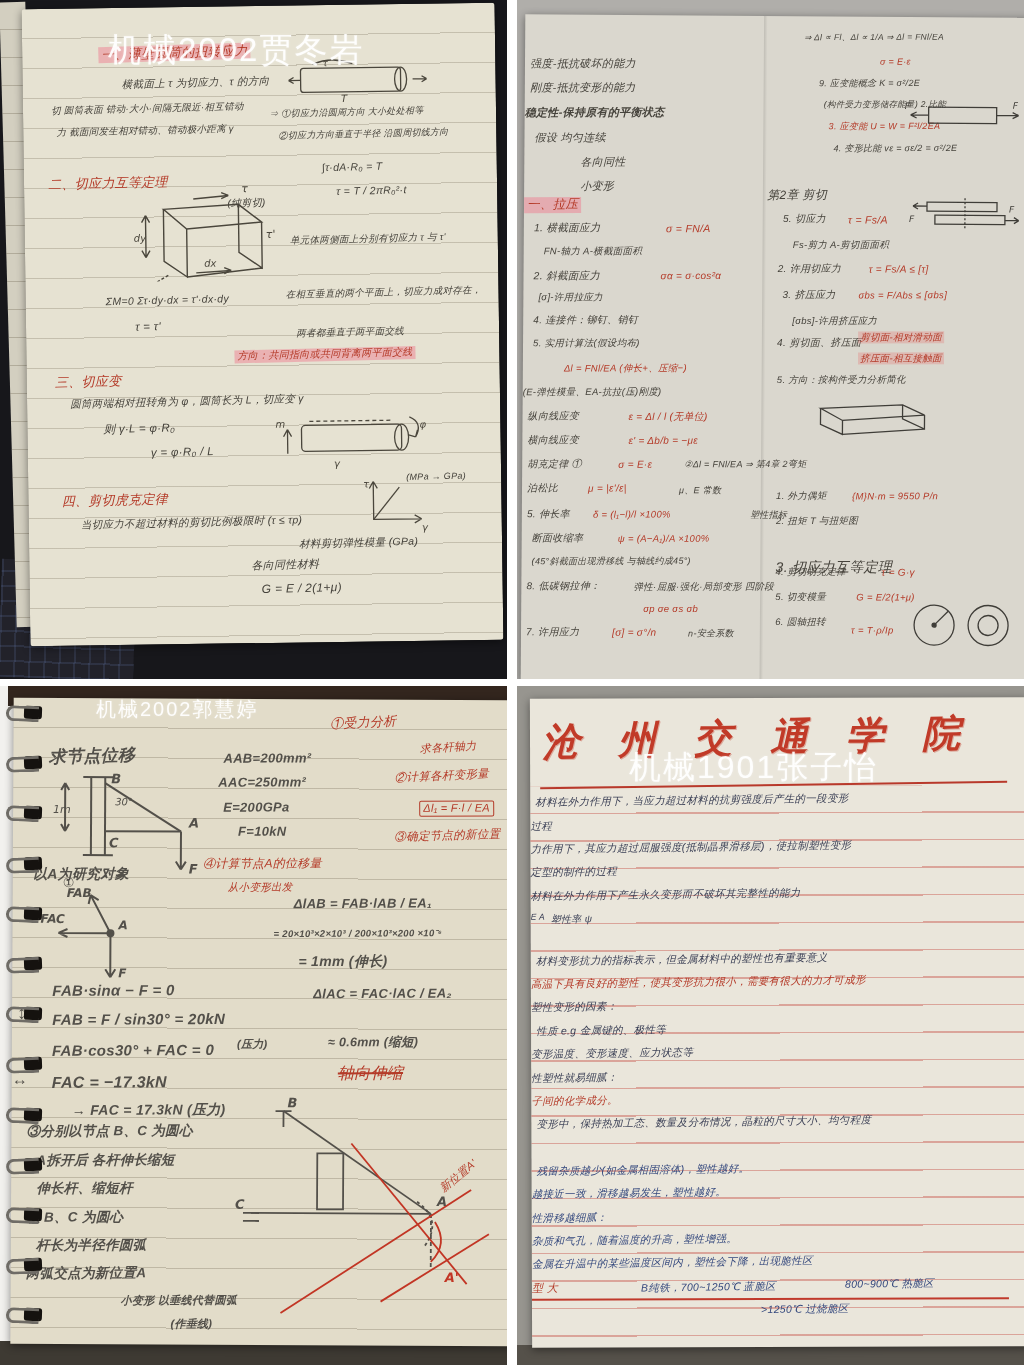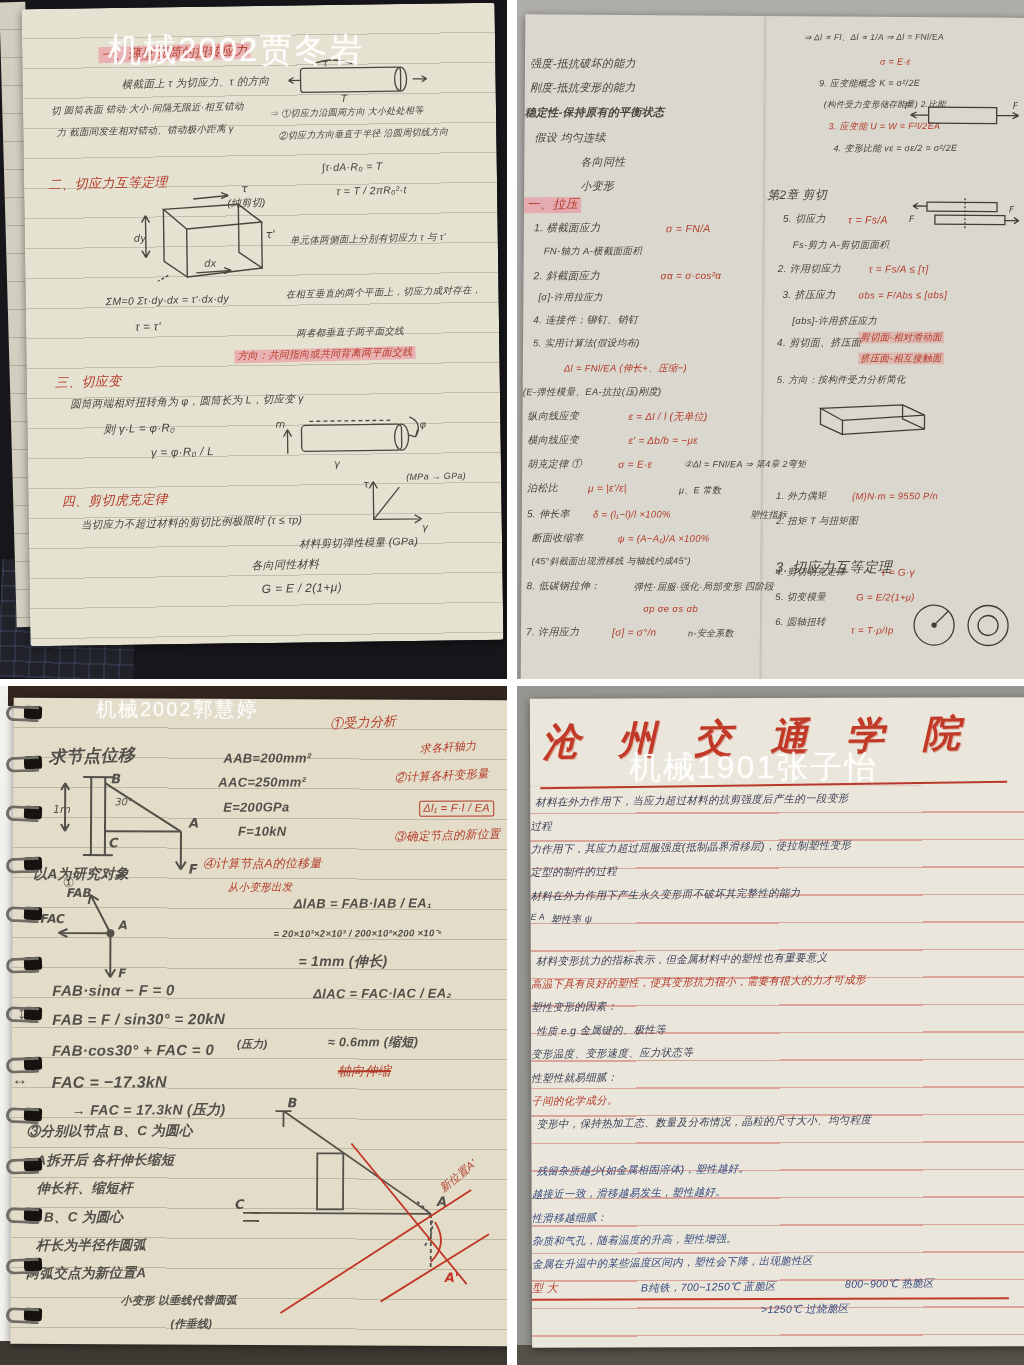--- a/index.html
+++ b/index.html
@@ -316,21 +316,21 @@
         <span class="hw pencil" style="left: 8%; top: 44%; font-size: 15px;">FAB·sinα − F = 0</span>
         <span class="hw pencil" style="left: 1%; top: 47%; font-size: 18px;">↕</span>
         <span class="hw pencil" style="left: 8%; top: 48.5%; font-size: 15px;">FAB = F / sin30° = 20kN</span>
         <span class="hw pencil" style="left: 8%; top: 53.2%; font-size: 15px;">FAB·cos30° + FAC = 0</span>
         <span class="hw pencil" style="left: 45%; top: 52.4%; font-size: 11px;">(压力)</span>
         <span class="hw pencil" style="left: 0%; top: 57.6%; font-size: 16px;">↔</span>
         <span class="hw pencil" style="left: 8%; top: 58%; font-size: 16px;">FAC = −17.3kN</span>
         <span class="hw pencil" style="left: 12%; top: 62.6%; font-size: 14px;">→ FAC = 17.3kN (压力)</span>
         <span class="hw pencil" style="left: 60%; top: 44.5%; font-size: 13px;">ΔlAC = FAC·lAC / EA₂</span>
         <span class="hw pencil" style="left: 63%; top: 52%; font-size: 12.5px;">≈ 0.6mm (缩短)</span>
-        <span class="hw red strike" style="left: 65%; top: 56.4%; font-size: 13px;">轴向伸缩</span>
+        <span class="hw red strike" style="left: 65%; top: 56.4%; font-size: 16px;">轴向伸缩</span>
         <span class="hw pencil" style="left: 3%; top: 66%; font-size: 13.5px;">③分别以节点 B、C 为圆心</span>
         <span class="hw pencil" style="left: 5%; top: 70.4%; font-size: 13.5px;">A拆开后 各杆伸长缩短</span>
         <span class="hw pencil" style="left: 5%; top: 74.8%; font-size: 13.5px;">伸长杆、缩短杆</span>
         <span class="hw pencil" style="left: 3%; top: 79.2%; font-size: 13.5px;">以 B、C 为圆心</span>
         <span class="hw pencil" style="left: 5%; top: 83.6%; font-size: 13.5px;">杆长为半径作圆弧</span>
         <span class="hw pencil" style="left: 3%; top: 88%; font-size: 13.5px;">两弧交点为新位置A</span>
         <span class="hw pencil" style="left: 22%; top: 92.2%; font-size: 11px;">小变形 以垂线代替圆弧</span>
         <span class="hw pencil" style="left: 32%; top: 95.8%; font-size: 11px;">(作垂线)</span>
         <span class="hw red" style="left: 85%; top: 75%; font-size: 11px; transform: rotate(-40deg);">新位置A'</span>
       </div>

